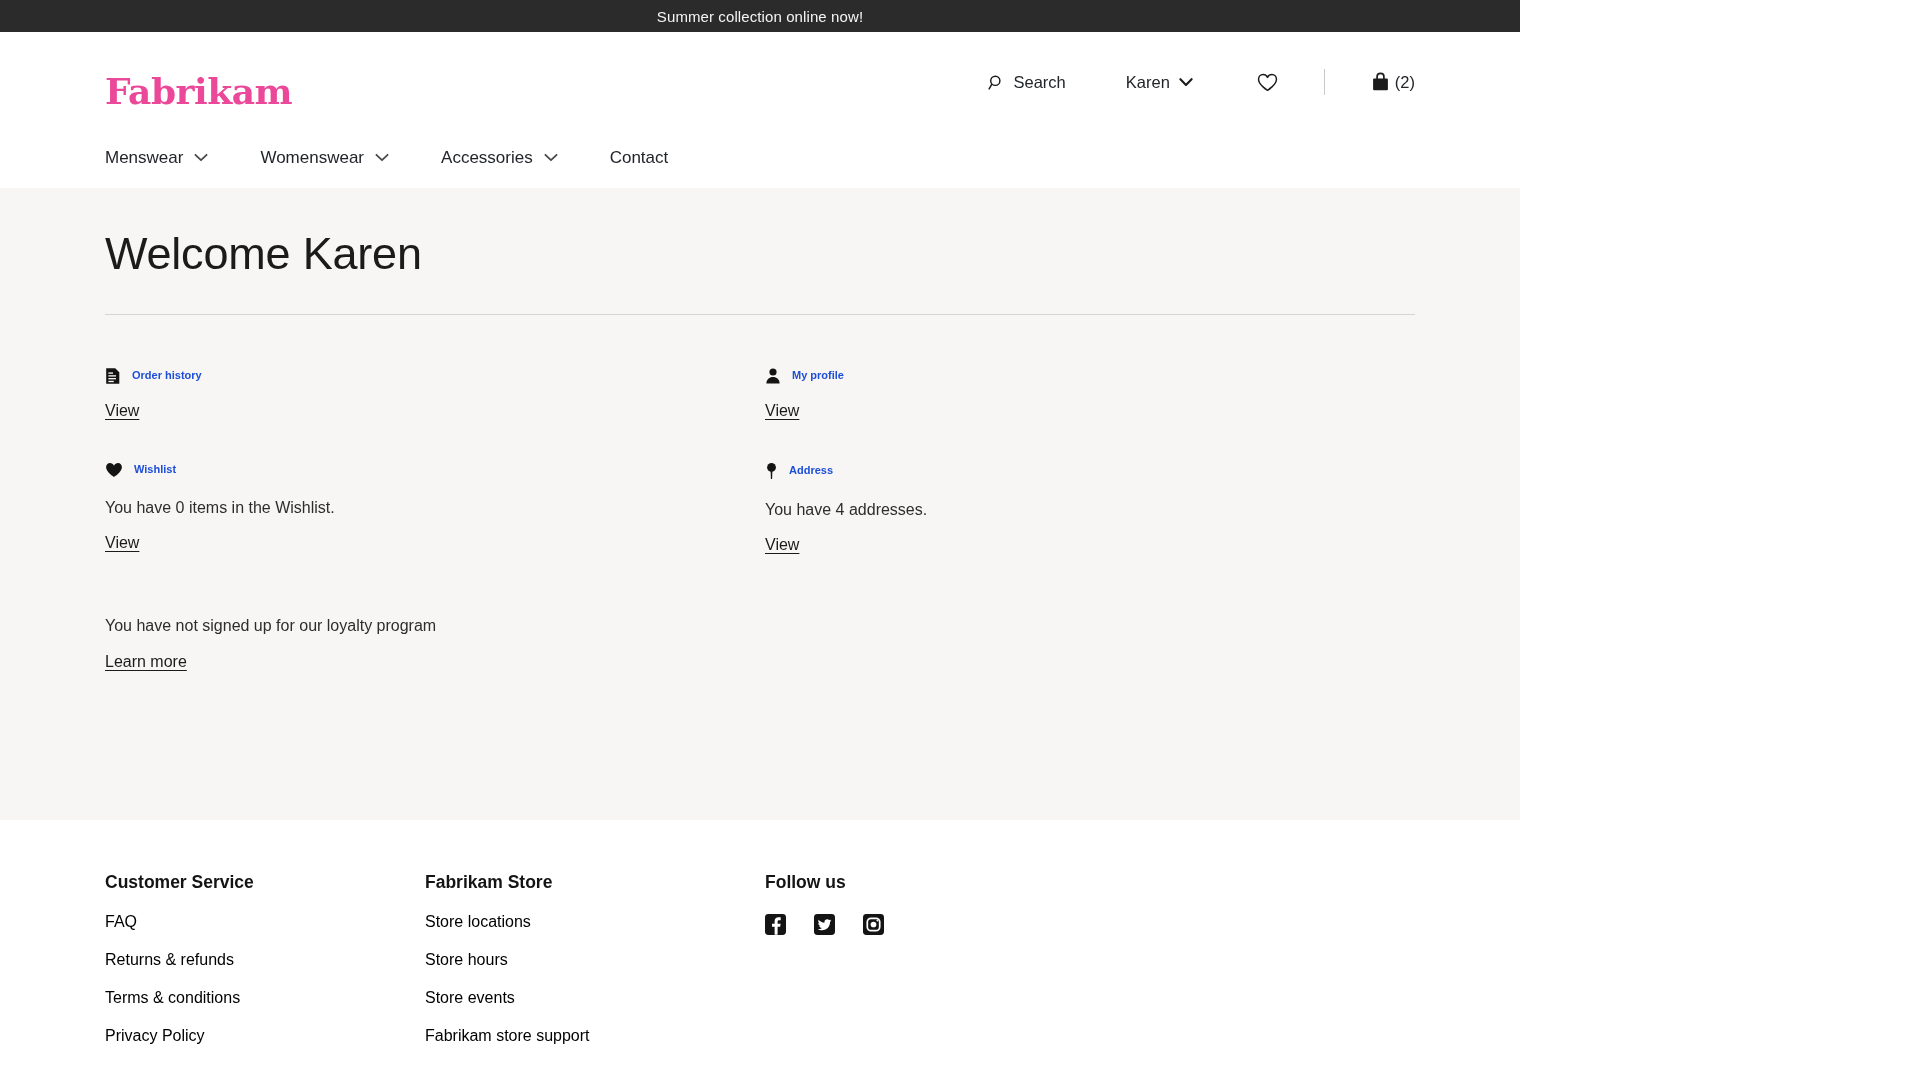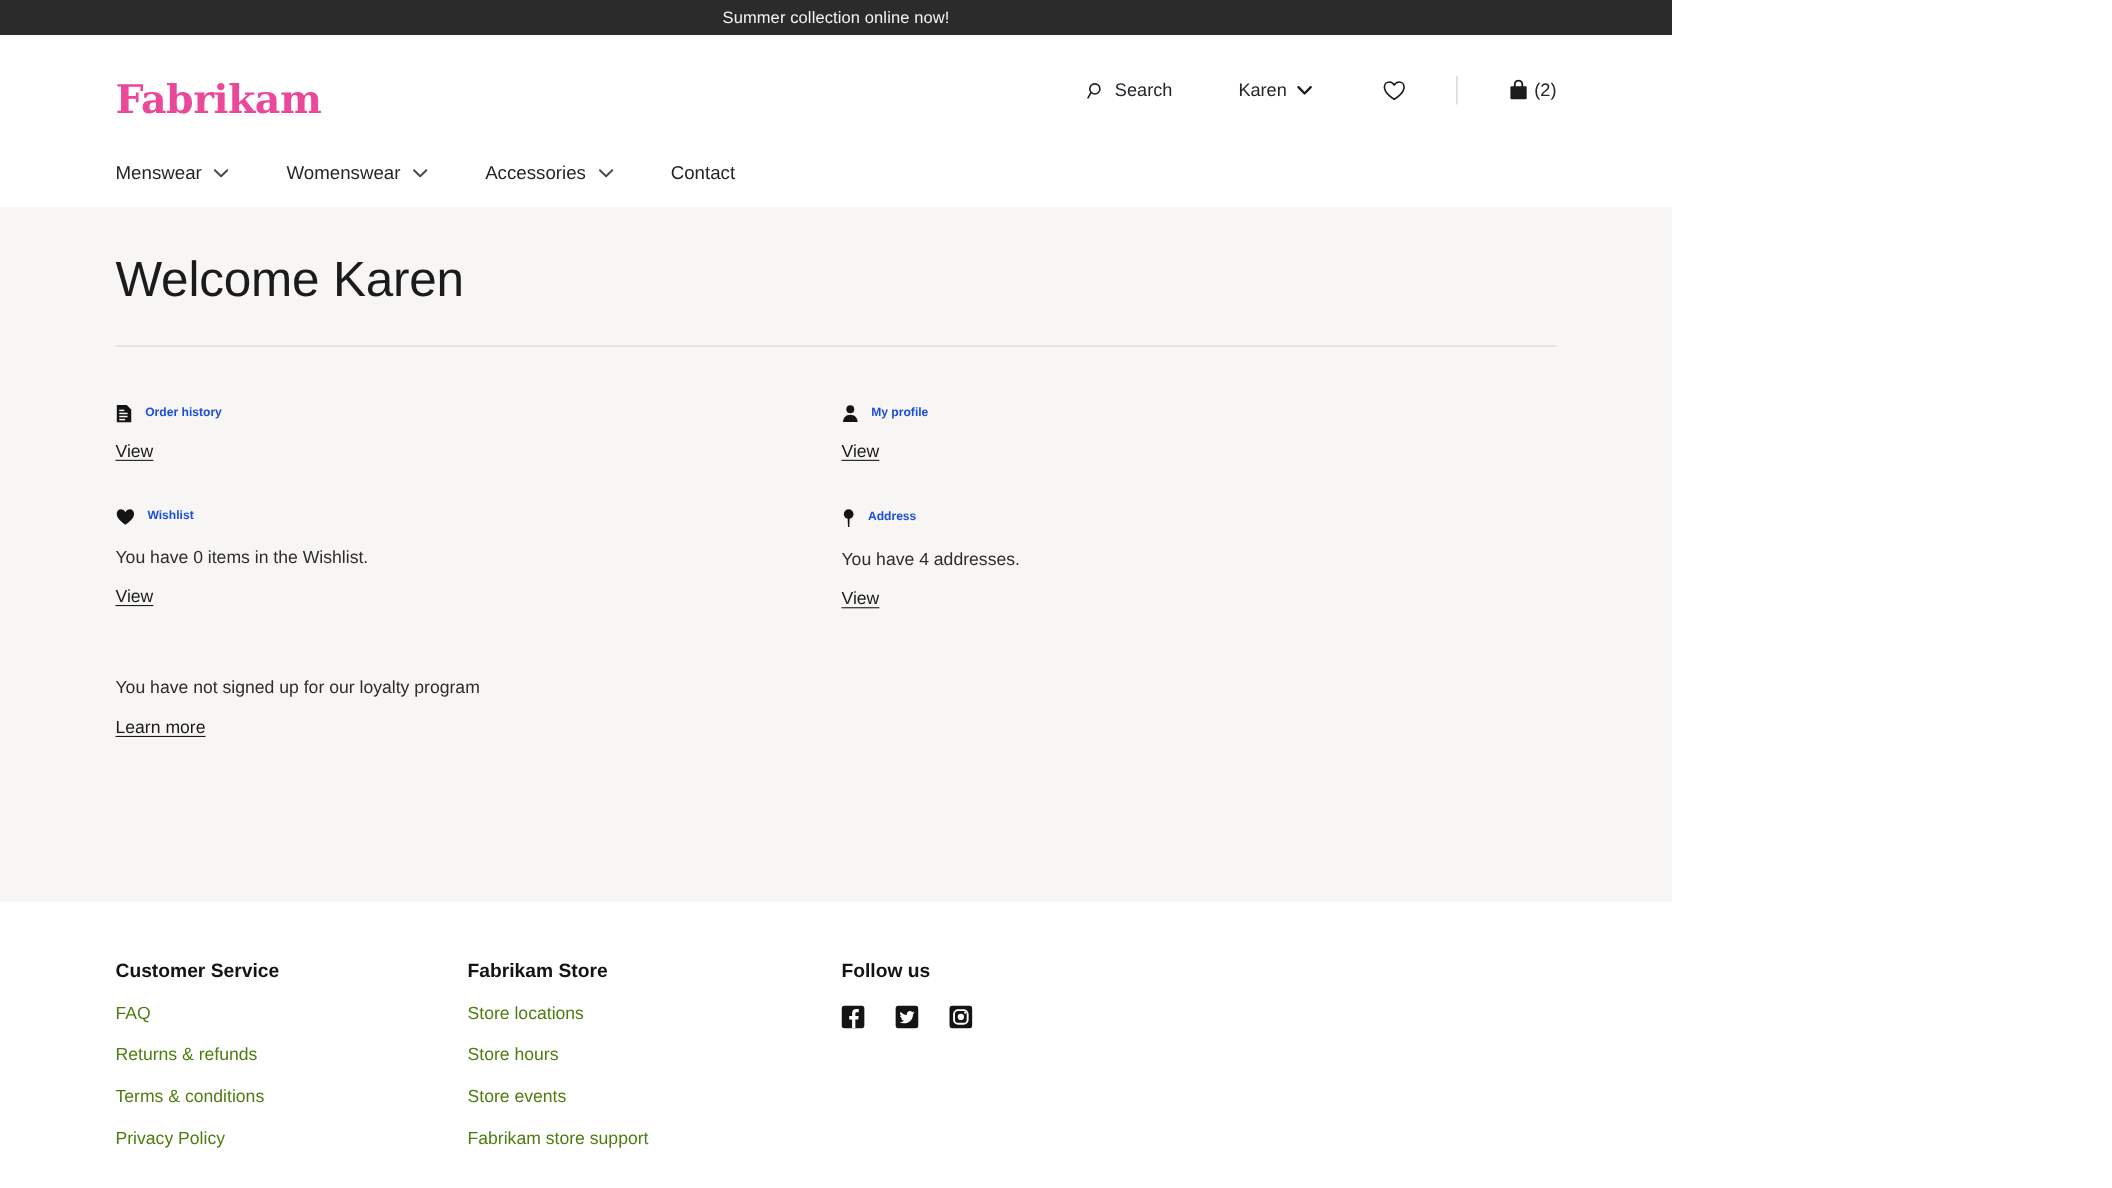--- a/index.html
+++ b/index.html
@@ -210,21 +210,21 @@
     font-size: 17.5px;
     font-weight: 700;
     color: #141414;
     margin-bottom: 19px;
     line-height: 1;
   }
 
   .footer-link {
     display: block;
     font-size: 16px;
-    color: #4d7c0f;
+    color: #000000;
     text-decoration: none;
     line-height: 1;
     margin-top: 22px;
     cursor: pointer;
   }
 
   .social-row {
     display: flex;
     align-items: center;
     gap: 28px;

